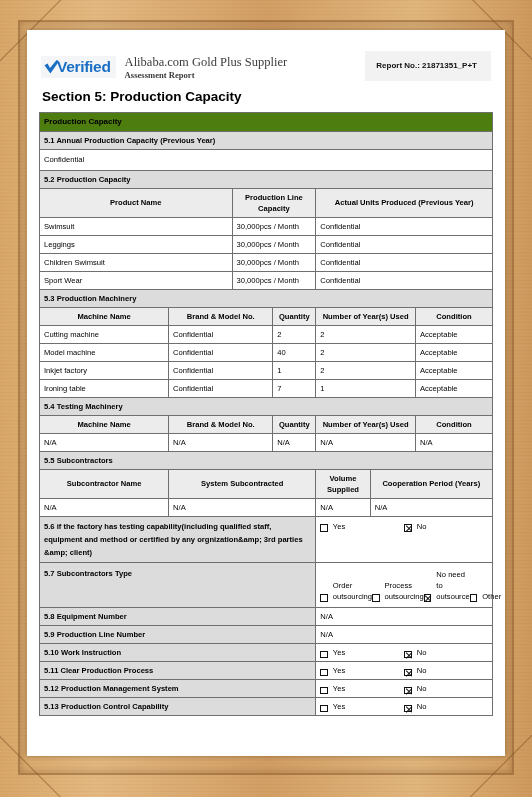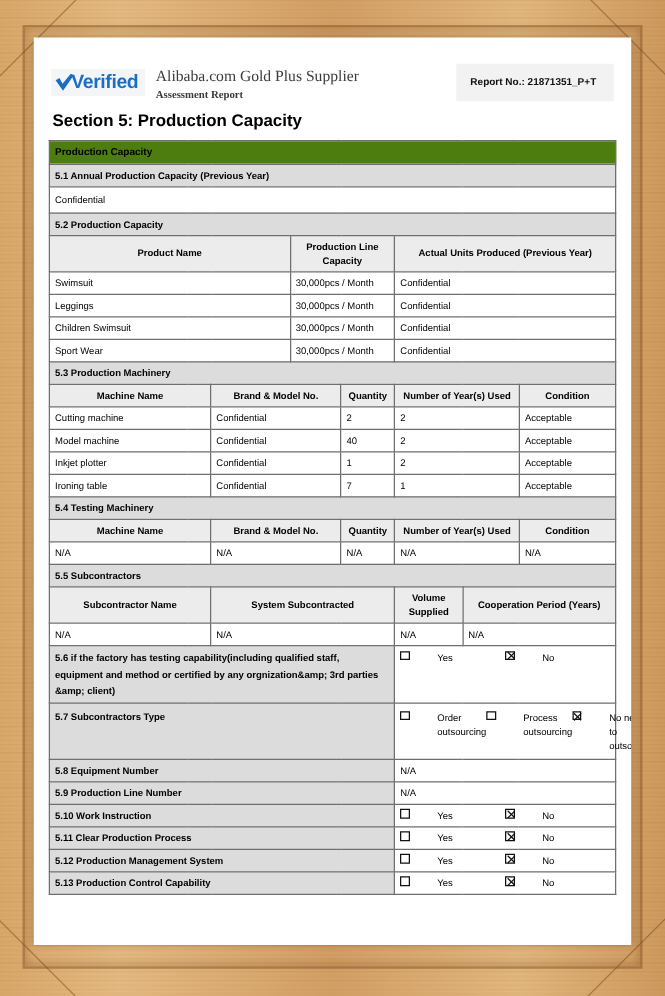--- a/index.html
+++ b/index.html
@@ -51,21 +51,21 @@
     width: 478px; height: 726px;
     background: #ffffff;
     box-shadow: 0 0 6px rgba(60,30,5,0.38);
     padding: 16px 12px 0 12px;
     overflow: hidden;
   }
 
   
   .rpt-header {
     display: flex;
-    align-items: center;
+    align-items: flex-end;
     justify-content: space-between;
     padding: 4px 2px 0 2px;
   }
   .brand { display: flex; align-items: flex-start; gap: 9px; }
   .verified-logo {
     display: flex; align-items: center;
     background: #f4f5f7;
     padding: 2px 5px 2px 2px;
     margin-top: 5px;
   }
@@ -139,21 +139,21 @@
     text-align: center !important;
   }
   .labelcell {
     background: #dcdcdc;
     font-weight: bold !important;
   }
   .plain { background: #ffffff; }
 
   
   .cbrow { display: flex; align-items: center; }
-  .cbopt { display: flex; align-items: flex-start; gap: 22px; }
+  .cbopt { display: flex; align-items: flex-end; gap: 5px; }
   .cbopt.yes { width: 84px; }
   .cbopt.stack { margin: 1.5px 0; }
   .cbox {
     position: relative;
     display: inline-block;
     width: 7.5px; height: 7.5px;
     border: 1px solid #111;
     background: #fff;
     flex: none;
   }
@@ -273,21 +273,21 @@
           <td class="plain">Acceptable</td>
         </tr>
         <tr>
           <td class="plain" colspan="2">Model machine</td>
           <td class="plain" colspan="2">Confidential</td>
           <td class="plain">40</td>
           <td class="plain" colspan="2">2</td>
           <td class="plain">Acceptable</td>
         </tr>
         <tr>
-          <td class="plain" colspan="2">Inkjet plotter</td>
+          <td class="plain" colspan="2">Inkjet factory</td>
           <td class="plain" colspan="2">Confidential</td>
           <td class="plain">1</td>
           <td class="plain" colspan="2">2</td>
           <td class="plain">Acceptable</td>
         </tr>
         <tr>
           <td class="plain" colspan="2">Ironing table</td>
           <td class="plain" colspan="2">Confidential</td>
           <td class="plain">7</td>
           <td class="plain" colspan="2">1</td>

